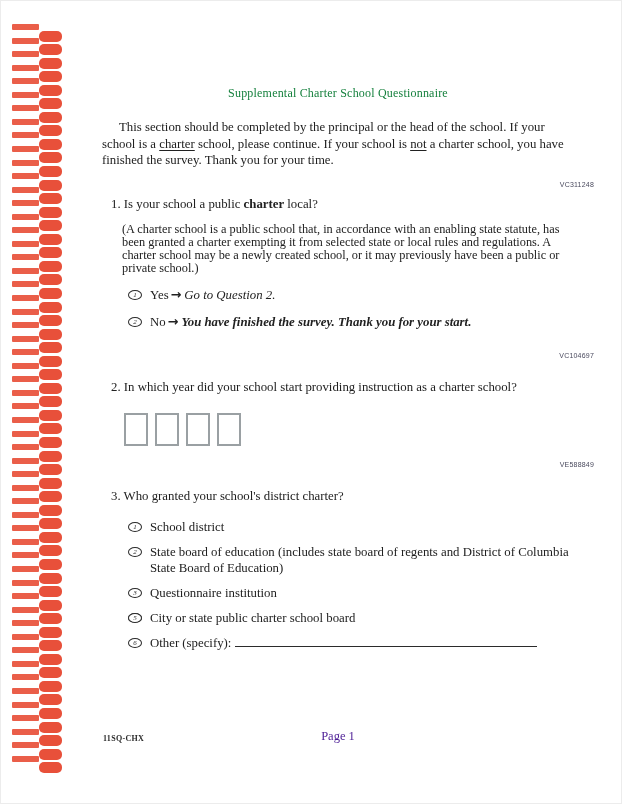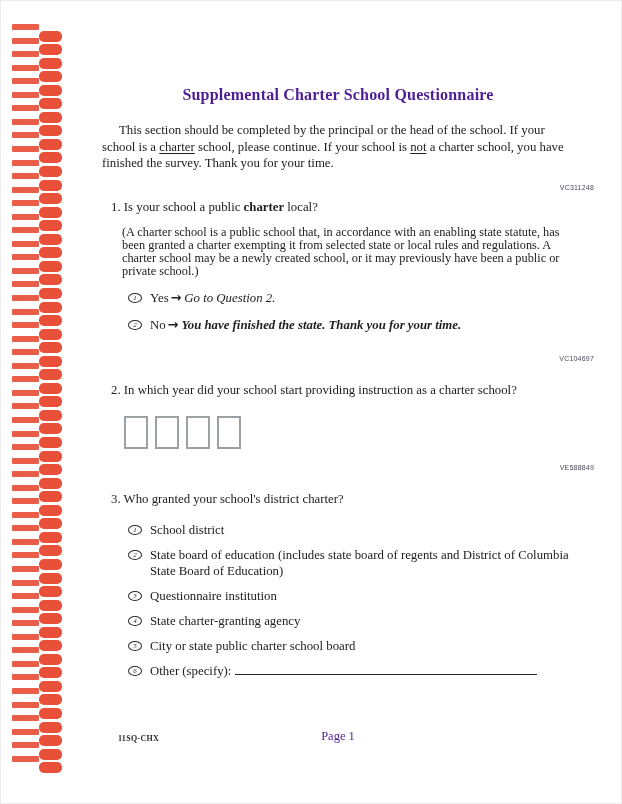--- a/index.html
+++ b/index.html
@@ -14,22 +14,22 @@
 
   
   .strip { position:absolute; left:0; top:0; width:70px; height:804px; }
   .strip .bar  { position:absolute; left:12px; width:27px; height:6px;
                  background:var(--strip-red,#e8503a); border-radius:1px; opacity:.92; }
   .strip .pill { position:absolute; left:39px; width:23px; height:11px;
                  background:var(--strip-red,#e8503a); border-radius:5px; }
 
   .content { position:absolute; left:102px; top:0; width:472px; height:804px; }
 
-  .title { margin:86px 0 0 0; font-size:16px; font-weight:bold; text-align:center;
-           letter-spacing:.2px; color:#4c1d95; }
+  .title { margin:86px 0 0 0; font-size:12px; font-weight:normal; text-align:center;
+           letter-spacing:.2px; color:#15803d; }
 
   .intro { margin:18px 0 0 0; font-size:12.8px; line-height:16.6px; text-indent:17px; }
   .ul { text-decoration:underline; text-underline-offset:2px; }
 
   .q-code { margin:0 -20px 0 0; height:8px; text-align:right;
             font-family:"Liberation Sans","DejaVu Sans",sans-serif;
             font-size:7px; letter-spacing:.2px; color:var(--code-color,#4a4a5e); }
   .q1 .q-code { margin-top:12px; }
   .q2 .q-code { margin-top:22px; }
   .q3 .q-code { margin-top:15px; }
@@ -59,21 +59,21 @@
   .inst-italic { font-style:italic; }
   .inst-bold-italic { font-style:italic; font-weight:bold; }
 
   .year-boxes { margin:17px 0 0 22px; height:33px; }
   .year-box { display:inline-block; box-sizing:border-box; width:24px; height:33px;
               border:2px solid #9aa0a3; background:#fff; margin-right:7px; }
 
   .blank-line { display:inline-block; width:302px; height:11px; margin-left:4px;
                 border-bottom:1.2px solid #2b2b2b; }
 
-  .form-code { position:absolute; left:16px; top:734px; font-size:8px; font-weight:bold;
+  .form-code { position:absolute; left:1px; top:734px; font-size:8px; font-weight:bold;
                letter-spacing:.3px; color:#2a2a2a; }
   .page-num  { position:absolute; left:0; top:729px; width:100%; text-align:center;
                font-size:12.5px; color:#4c1d95; }
 </style>
 </head>
 <body style="--strip-red: #e8503a; --code-color: #4a4a5e;">
 
 <div class="strip">
     <div class="bar" style="top: 24px;"></div>
     <div class="pill" style="top: 30.5px;"></div>
@@ -195,21 +195,21 @@
 
   <div class="q1">
     <div class="q-code">VC311248</div>
     <p class="q-text"><span class="q-num">1.</span> <span>Is your school a public </span><span class="bold">charter</span><span> local?</span></p>
     <p class="q-note">(A charter school is a public school that, in accordance with an enabling state statute, has been granted a charter exempting it from selected state or local rules and regulations. A charter school may be a newly created school, or it may previously have been a public or private school.)</p>
 
     <div class="opt opt-yes">
       <span class="bubble">1</span><span>Yes</span><span class="arrow">→</span><span class="inst-italic">Go to Question 2.</span>
     </div>
     <div class="opt opt-no">
-      <span class="bubble">2</span><span>No</span><span class="arrow">→</span><span class="inst-bold-italic">You have finished the state. Thank you for your time.</span>
+      <span class="bubble">2</span><span>No</span><span class="arrow">→</span><span class="inst-bold-italic">You have finished the survey. Thank you for your start.</span>
     </div>
   </div>
 
   <div class="q2">
     <div class="q-code">VC104697</div>
     <p class="q-text"><span class="q-num">2.</span> <span>In which year did your school start providing instruction as a charter school?</span></p>
     <div class="year-boxes">
       <span class="year-box"></span><span class="year-box"></span><span class="year-box"></span><span class="year-box"></span>
     </div>
   </div>
@@ -221,21 +221,21 @@
     <div class="opt opt-first">
       <span class="bubble">1</span><span>School district</span>
     </div>
     <div class="opt">
       <span class="bubble">2</span><span>State board of education (includes state board of regents and District of Columbia State Board of Education)</span>
     </div>
     <div class="opt">
       <span class="bubble">3</span><span>Questionnaire institution</span>
     </div>
     <div class="opt">
-      <span class="bubble">4</span><span>State charter-granting agency</span>
+      <span class="bubble">4</span>
     </div>
     <div class="opt">
       <span class="bubble">5</span><span>City or state public charter school board</span>
     </div>
     <div class="opt">
       <span class="bubble">6</span><span>Other (specify):</span><span class="blank-line"></span>
     </div>
   </div>
 
   <div class="form-code">11SQ-CHX</div>

